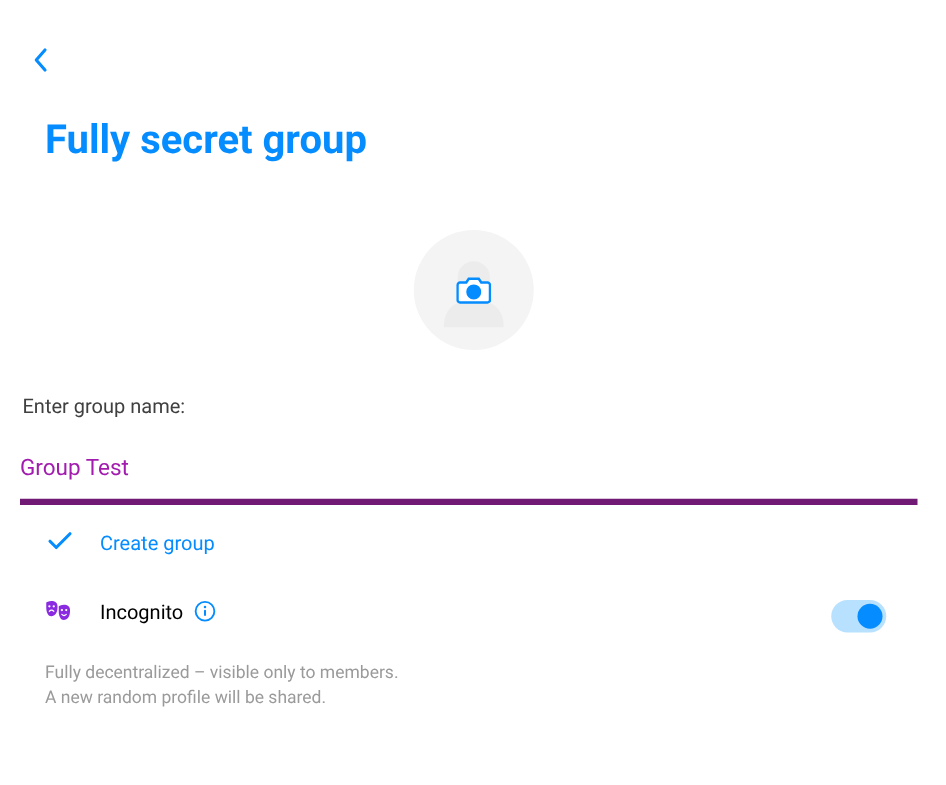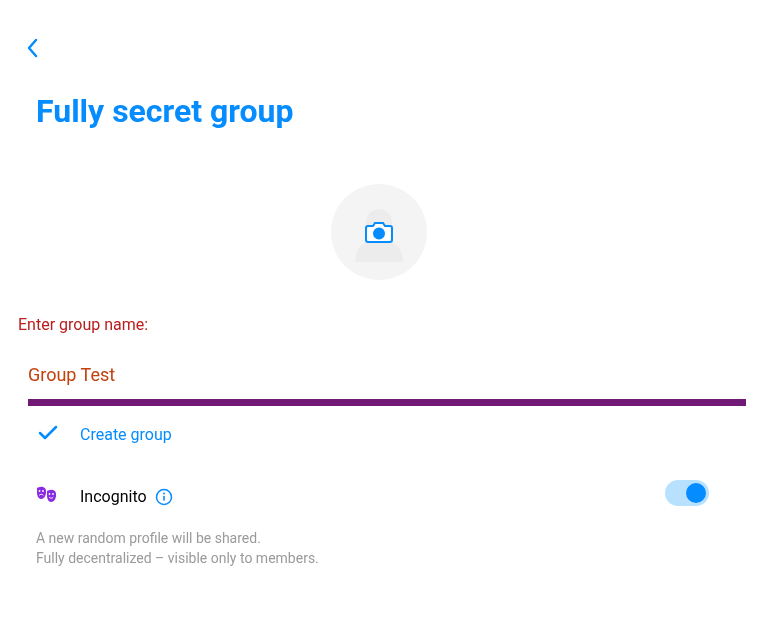--- a/index.html
+++ b/index.html
@@ -51,54 +51,54 @@
     }
     .camera-icon {
       position: relative;
       z-index: 2;
     }
     .label {
       position: absolute;
       top: 315px;
       left: 18px;
       font-size: 16px;
-      color: #b91c1c;
+      color: #404040;
     }
     .name-input {
       position: absolute;
       top: 356px;
-      left: 28px;
+      left: 16px;
       width: 718px;
       border: none;
-      border-bottom: 7px solid #701a75;
+      border-bottom: 5px solid #701a75;
       font-size: 18px;
       padding: 8px 0 14px 0;
       outline: none;
       font-family: inherit;
-      color: #c2410c;
+      color: #a21caf;
     }
     .create-row {
       position: absolute;
       top: 425px;
       left: 38px;
       display: flex;
       gap: 22px;
       cursor: pointer;
     }
     .create-label {
       font-size: 16px;
       color: #058cff;
     }
     .incognito-row {
       position: absolute;
       top: 480px;
       left: 36px;
       right: 48px;
       display: flex;
-      align-items: flex-end;
+      align-items: flex-start;
     }
     .incognito-label {
       font-size: 16px;
       color: #000;
       margin-left: 22px;
       margin-right: 8px;
     }
     .spacer { flex: 1; }
     .toggle {
       width: 44px;
@@ -177,15 +177,15 @@
     <circle cx="9" cy="5.5" r="1" fill="#058cff"></circle>
     <rect x="8.2" y="7.8" width="1.6" height="5" rx="0.8" fill="#058cff"></rect>
   </svg>
   <div class="spacer"></div>
   <div class="toggle">
     <div class="toggle-knob"></div>
   </div>
 </div>
 
 <div class="hint">
+  <span class="hint-line">Fully decentralized – visible only to members.</span>
   <span class="hint-line">A new random profile will be shared.</span>
-  <span class="hint-line">Fully decentralized – visible only to members.</span>
 </div>
 
 </body></html>

